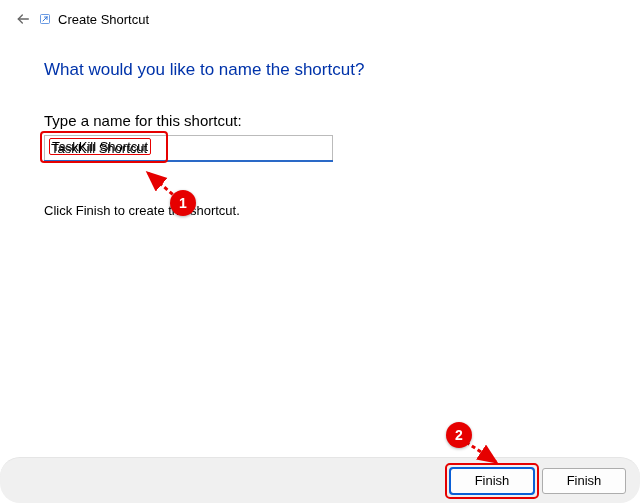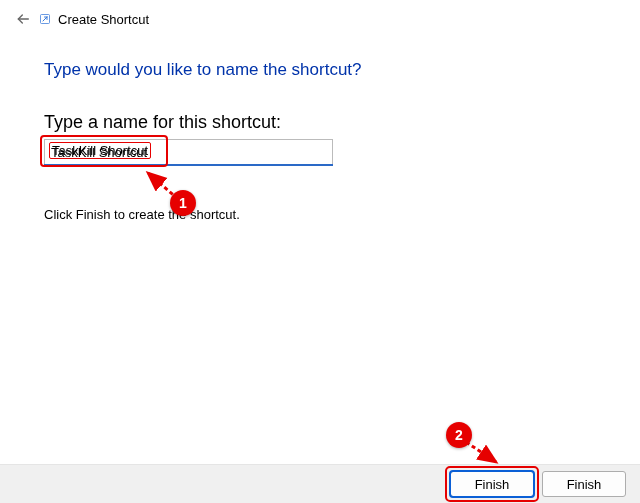--- a/index.html
+++ b/index.html
@@ -38,21 +38,21 @@
   .content {
     padding: 26px 44px 0 44px;
   }
   .heading {
     color: #0033aa;
     font-size: 17px;
     font-weight: 400;
     margin-bottom: 32px;
   }
   .label {
-    font-size: 18px;
+    font-size: 15px;
     color: #000;
     margin-bottom: 6px;
   }
   .input-wrap {
     position: relative;
     width: 289px;
     margin-bottom: 42px;
   }
   .text-input {
     width: 100%;
@@ -90,28 +90,29 @@
     pointer-events: none;
   }
   .instruction {
     font-size: 13px;
     color: #000;
   }
 
   .footer {
     position: absolute;
     left: 0; right: 0; bottom: 0;
-    height: 39px;
+    height: 46px;
     background: #f0f0f0;
     border-top: 1px solid #e5e5e5;
     display: flex;
     align-items: center;
     justify-content: flex-end;
     padding-right: 14px;
     gap: 8px;
+    border-radius: 20px;
   }
   .btn {
     min-width: 84px;
     height: 26px;
     font-family: inherit;
     font-size: 13px;
     background: #fdfdfd;
     border: 1px solid #adadad;
     border-radius: 3px;
     cursor: pointer;
@@ -161,21 +162,21 @@
   <div class="shortcut-glyph">
     <svg viewBox="0 0 24 24">
       <rect x="3" y="3" width="18" height="18" rx="2" fill="#fff" stroke="#3a7ad9" stroke-width="1.5"></rect>
       <path d="M8 16 L16 8 M16 8 L11 8 M16 8 L16 13" stroke="#3a7ad9" stroke-width="2" fill="none" stroke-linecap="round"></path>
     </svg>
   </div>
   <div class="title">Create Shortcut</div>
 </div>
 
 <div class="content">
-  <div class="heading">Type would you like to name the shortcut?</div>
+  <div class="heading">What would you like to name the shortcut?</div>
 
   <div class="label">Type a name for this shortcut:</div>
 
   <div class="input-wrap">
     <input class="text-input" type="text" value="TaskKill Shortcut" style="">
     <div class="input-underline"></div>
     <div class="red-box-outer"></div>
     <div class="text-selected">TaskKill Shortcut</div>
   </div>
 

